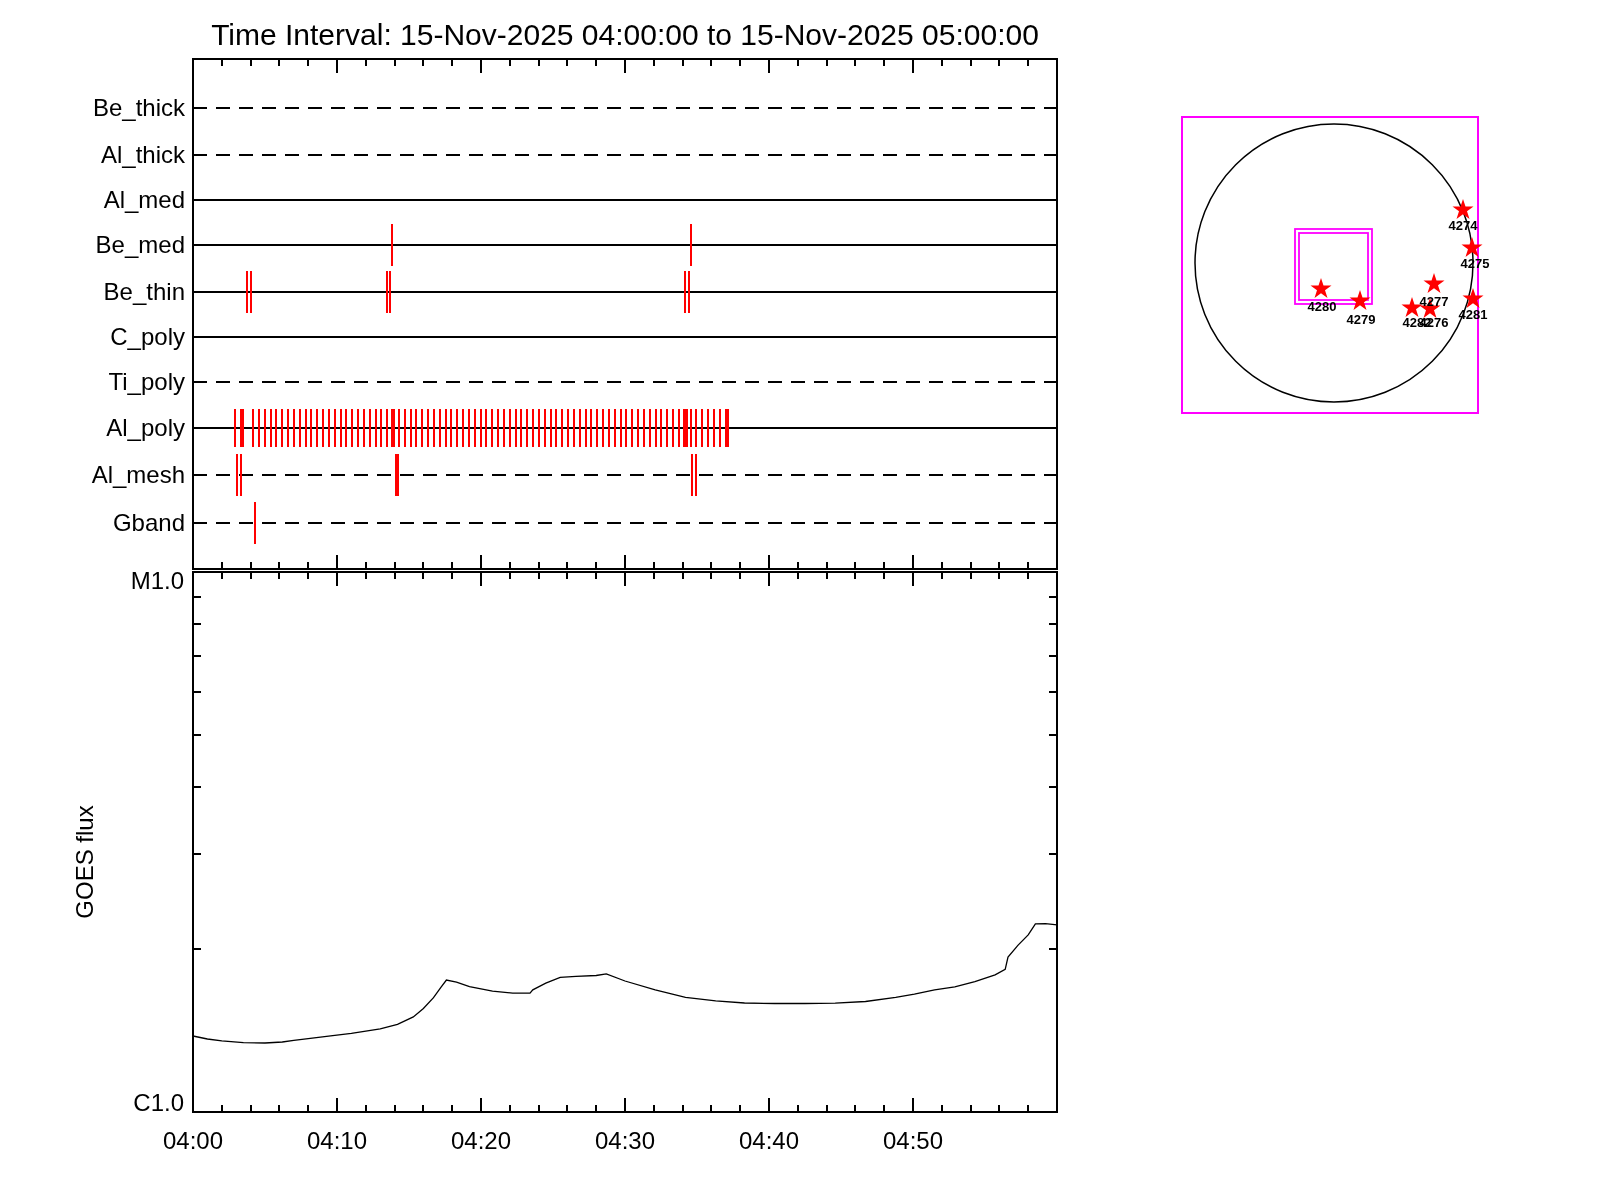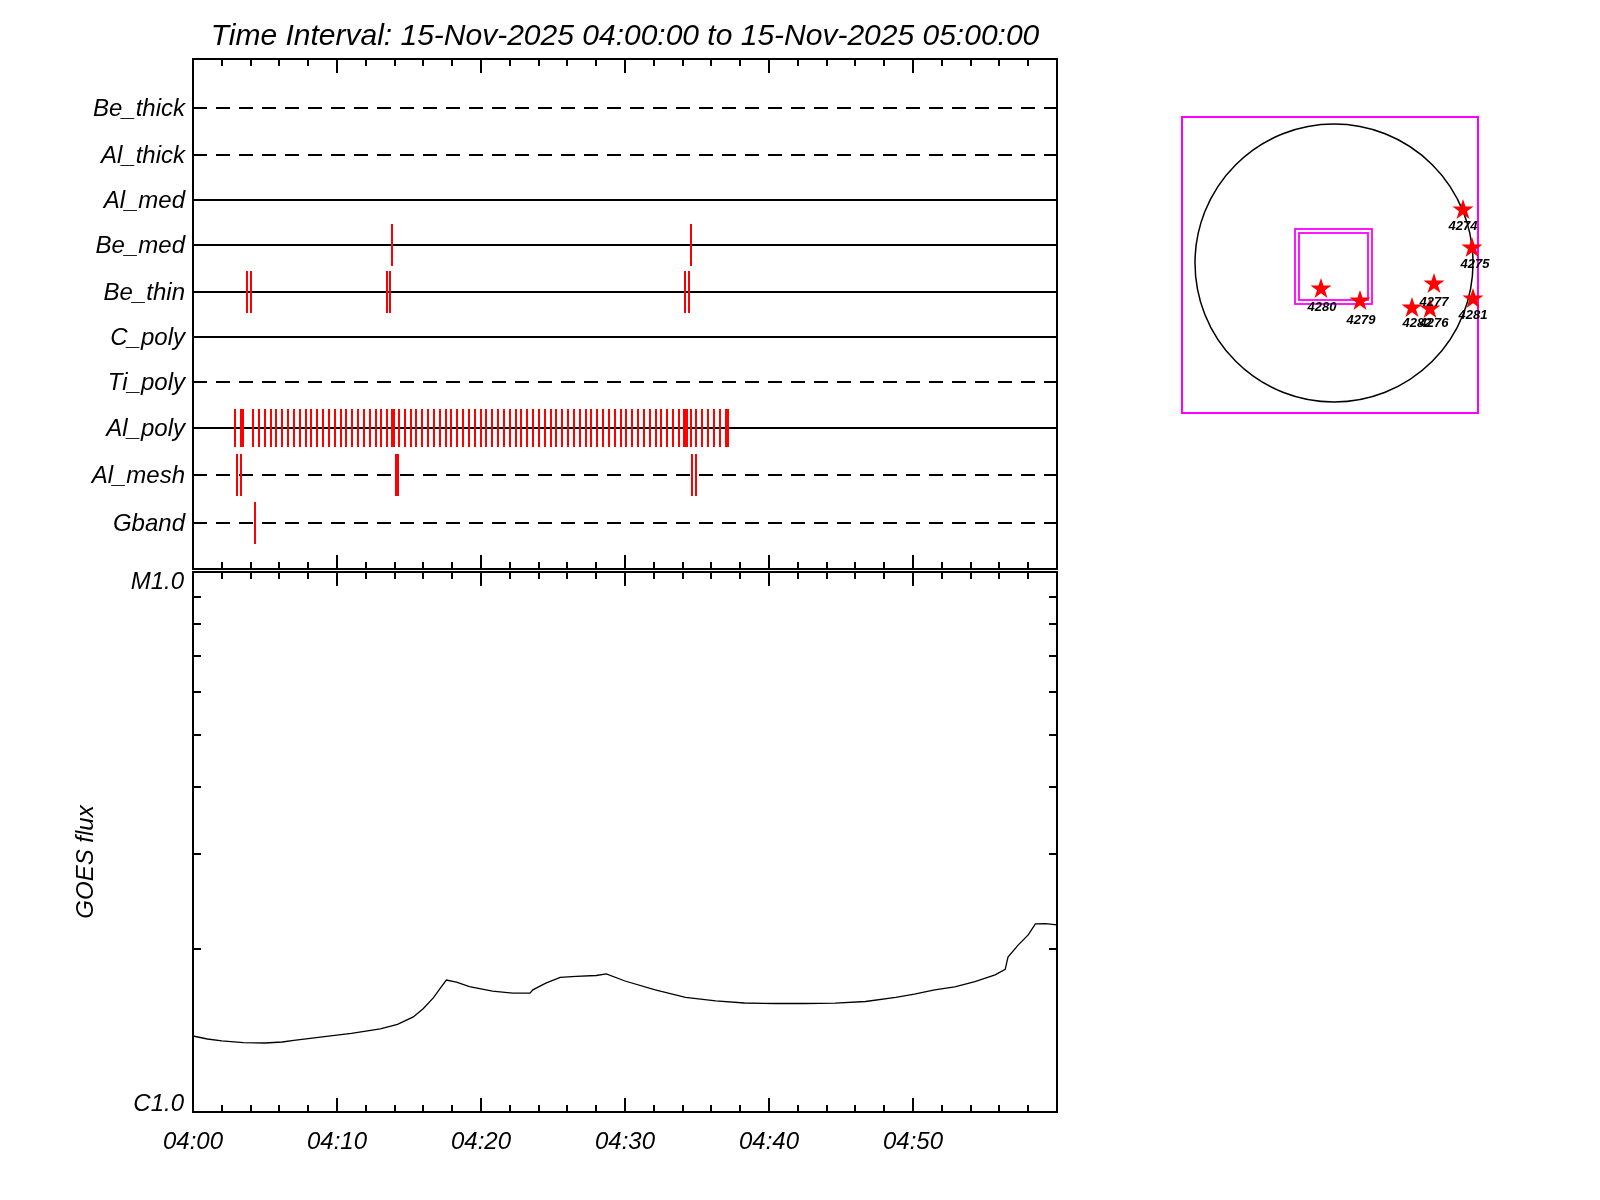--- a/index.html
+++ b/index.html
@@ -1,17 +1,17 @@
 <!DOCTYPE html>
 <html><head>
 <meta charset="utf-8">
 <style>
   html,body{margin:0;padding:0;background:#ffffff;}
   .canvas{position:relative;width:1600px;height:1188px;background:#ffffff;
-          font-family:"Liberation Sans",sans-serif;overflow:hidden;font-style:italic;}
+          font-family:"Liberation Sans",sans-serif;overflow:hidden;}
   svg text{font-family:"Liberation Sans",sans-serif;fill:#000000;}
 </style>
 </head>
 <body>
 
 <div class="canvas">
   <svg width="1600" height="1200" viewBox="0 0 1600 1200">
     <text x="625" y="45" text-anchor="middle" font-size="30">Time Interval: 15-Nov-2025 04:00:00 to 15-Nov-2025 05:00:00</text>
 
     <g id="tl-layer">

